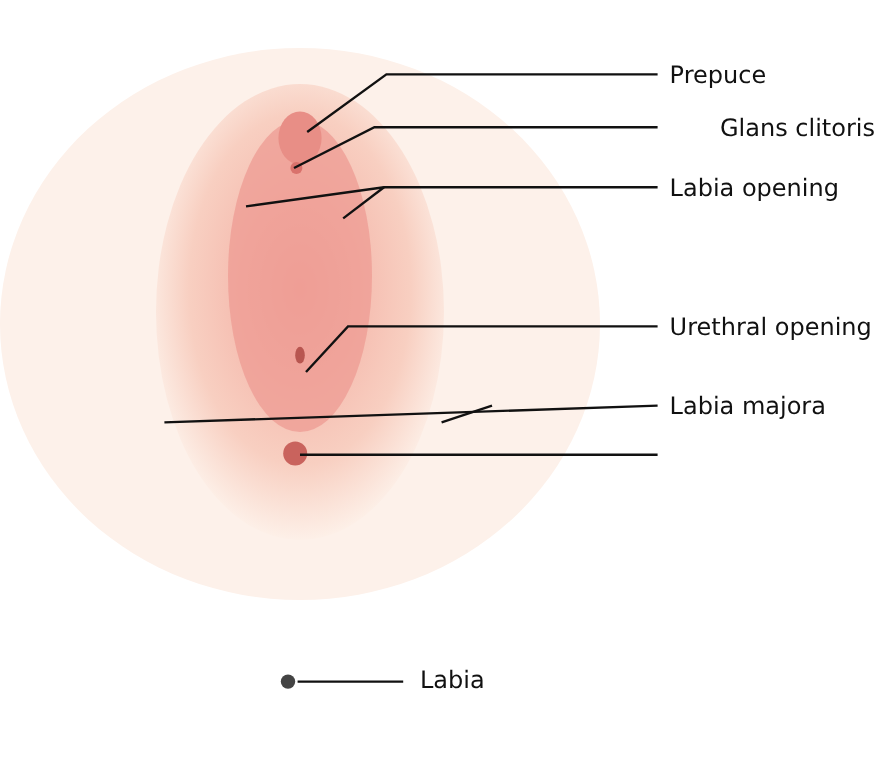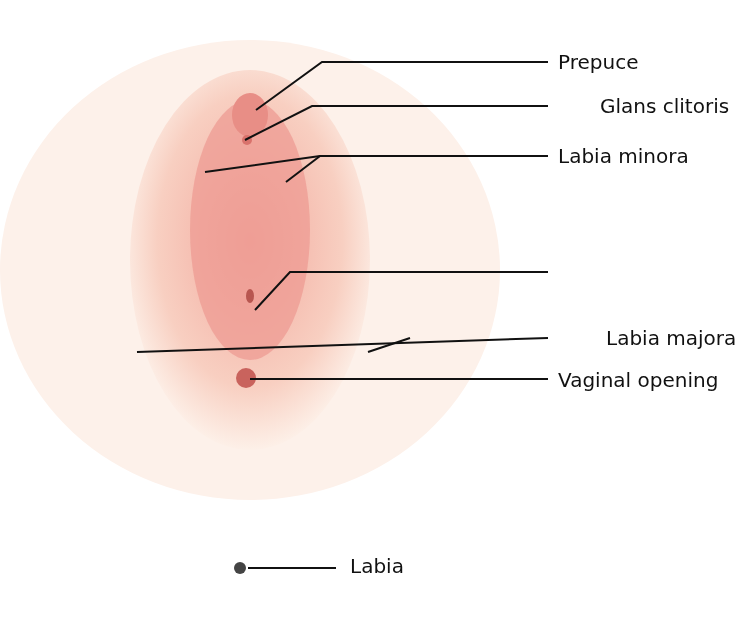--- a/index.html
+++ b/index.html
@@ -39,17 +39,17 @@
       <polyline points="255,310 290,272 548,272"></polyline>
       <polyline points="137,352 548,338"></polyline>
       <polyline points="368,352 410,338"></polyline>
       <polyline points="250,379 548,379"></polyline>
       <polyline points="248,568 336,568"></polyline>
     </g>
   </svg>
 
   <div class="label" style="left:558px; top:52px;">Prepuce</div>
   <div class="label" style="left:558px; top:96px;margin-left:42px;">Glans clitoris</div>
-  <div class="label" style="left:558px; top:146px;">Labia minora</div>
-  <div class="label" style="left:558px; top:328px;margin-left:48px;">Labia majora</div>
-  <div class="label" style="left:558px; top:370px;">Vaginal opening</div>
+  <div class="label" style="left:558px; top:146px;">Labia opening</div>
+  <div class="label" style="left:558px; top:262px;">Urethral opening</div>
+  <div class="label" style="left:558px; top:328px;">Labia majora</div>
   <div class="label" style="left:350px; top:556px;">Labia</div>
 </div>
 
 </body></html>

